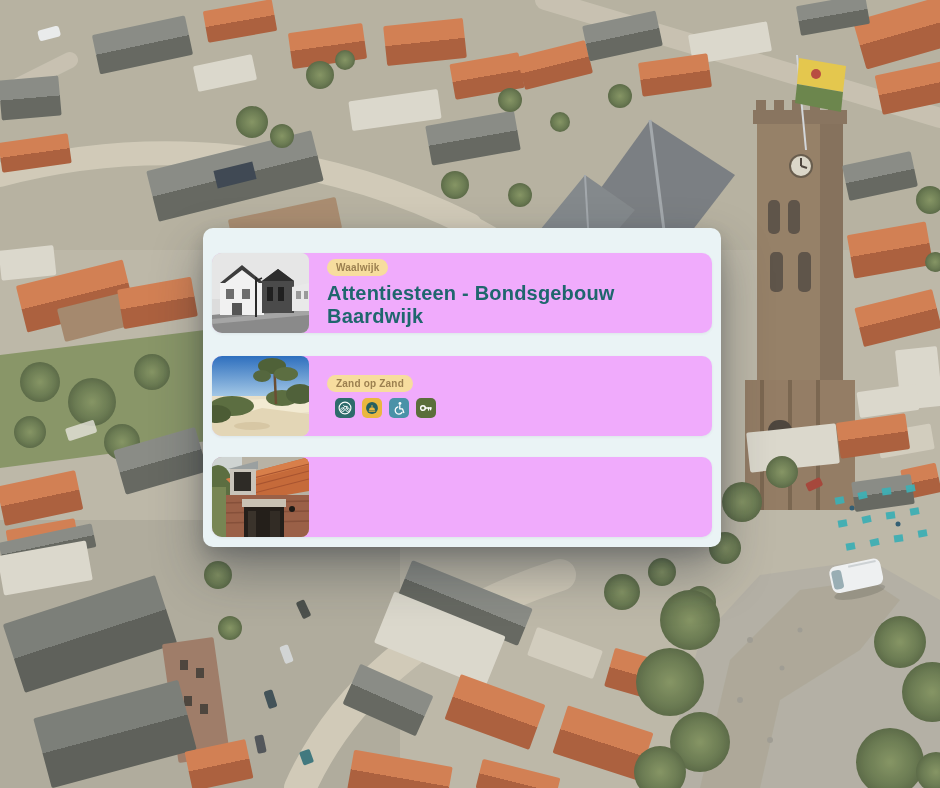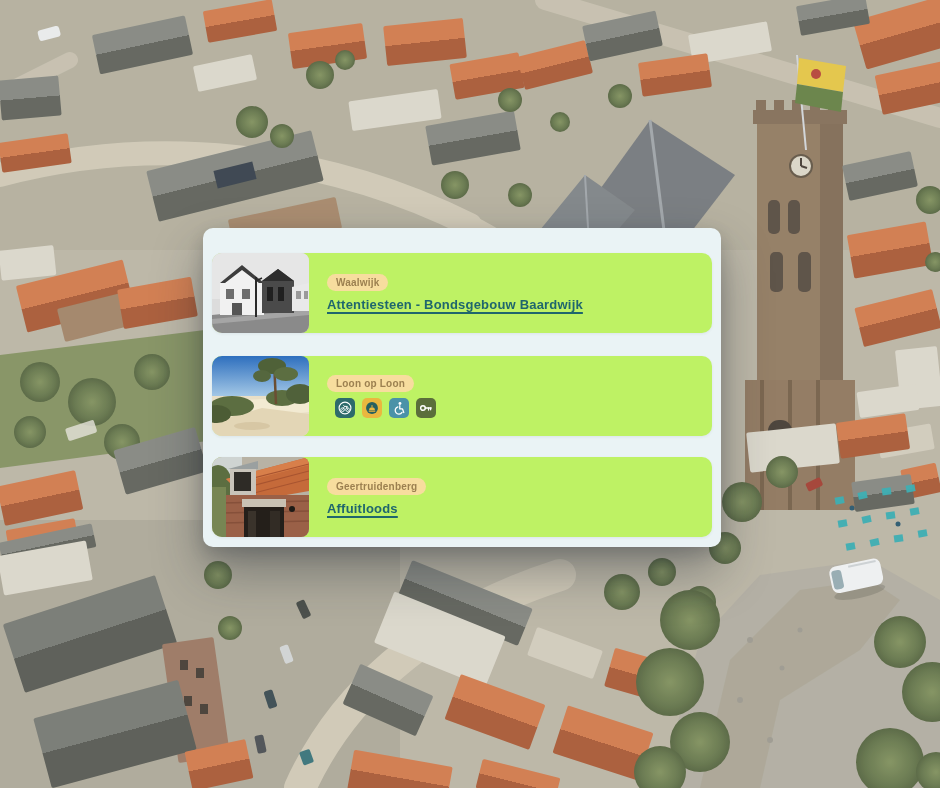--- a/index.html
+++ b/index.html
@@ -11,33 +11,33 @@
   .ro{fill:url(#go);} .gr{fill:url(#gg);} .gr2{fill:url(#gg2);}
   .tw{fill:#d9d5c8;} .tw2{fill:#cfc9b8;}
   .tree{fill:url(#gt);}
   .road{stroke:#cdc6b2;stroke-linecap:round;fill:none;}
   .road2{stroke:#c3bcaa;stroke-linecap:round;fill:none;}
 
   
   .panel{position:absolute;left:203px;top:228px;width:518px;height:319px;
     background:#eaf3f5;border-radius:10px;
     box-shadow:0 24px 50px rgba(25,35,45,.38),0 6px 16px rgba(25,35,45,.18);}
-  .card{position:absolute;left:9px;width:500px;height:80px;background:#bef264;
+  .card{position:absolute;left:9px;width:500px;height:80px;background:#f0abfc;
     border-radius:10px;box-shadow:0 1px 3px rgba(40,60,70,.07);}
   .card.c1{top:25px;} .card.c2{top:128px;} .card.c3{top:229px;}
   .thumb{position:absolute;left:0;top:0;width:97px;height:80px;border-radius:10px 8px 8px 10px;
     overflow:hidden;cursor:pointer;}
   .thumb svg{display:block;width:100%;height:100%;}
   .content{position:absolute;left:115px;top:0;right:12px;height:80px;
     display:flex;flex-direction:column;justify-content:center;align-items:flex-start;gap:6px;}
   .badge{display:inline-block;background:#f7dd9e;color:#9c8050;font-size:10px;font-weight:700;
     letter-spacing:.2px;padding:3px 9px;border-radius:9px;line-height:1.1;}
   .title-row{display:flex;align-items:center;gap:7px;}
-  .title{color:#1f666d;font-size:13px;font-weight:700;letter-spacing:.2px;
-    text-decoration:underline;text-underline-offset:3px;text-decoration-thickness:1.5px;
+  .title{color:#1f666d;font-size:20px;font-weight:700;letter-spacing:.2px;
+    text-underline-offset:3px;text-decoration-thickness:1.5px;
     cursor:pointer;}
   .amens{display:flex;gap:7px;margin-left:8px;}
   .amen{width:20px;height:20px;border-radius:5px;display:flex;align-items:center;justify-content:center;}
   .amen svg{display:block;}
   .amen.a1{background:#2e6b6b;} .amen.a2{background:#eab73f;}
   .amen.a3{background:#4a92a8;} .amen.a4{background:#5b6e3b;}
 </style>
 </head>
 <body>
 
@@ -302,21 +302,21 @@
           <ellipse cx="70" cy="42" rx="16" ry="8" fill="#5c6e41"></ellipse>
           <ellipse cx="88" cy="38" rx="14" ry="10" fill="#50613a"></ellipse>
           <line x1="62" y1="4" x2="64" y2="48" stroke="#6b4e33" stroke-width="2.5"></line>
           <ellipse cx="60" cy="10" rx="14" ry="8" fill="#4f6138"></ellipse>
           <ellipse cx="74" cy="18" rx="12" ry="7" fill="#5c6e41"></ellipse>
           <ellipse cx="50" cy="20" rx="9" ry="6" fill="#55673e"></ellipse>
           <ellipse cx="40" cy="70" rx="18" ry="4" fill="#d3c3a0" opacity=".8"></ellipse>
         </svg>
       </div>
       <div class="content">
-        <span class="badge">Loon op Loon</span>
+        <span class="badge">Zand op Zand</span>
         <div class="title-row">
           <span class="amens">
             <span class="amen a1">
               <svg width="16" height="16" viewBox="0 0 20 20">
                 <circle cx="10" cy="10" r="7.4" fill="none" stroke="#ffffff" stroke-width="1.4"></circle>
                 <circle cx="7" cy="12" r="2.3" fill="none" stroke="#ffffff" stroke-width="1.1"></circle>
                 <circle cx="13.2" cy="12" r="2.3" fill="none" stroke="#ffffff" stroke-width="1.1"></circle>
                 <path d="M7,12 L9.4,8 h2 L13.2,12 M9.4,8 L8.3,6.8 M11.4,8 h1.6" fill="none" stroke="#ffffff" stroke-width="1.1" stroke-linecap="round"></path>
               </svg>
             </span>
@@ -367,22 +367,16 @@
           <line x1="10" y1="56" x2="97" y2="54" stroke="#86503a" stroke-width="1.5"></line>
           <line x1="10" y1="66" x2="97" y2="64" stroke="#86503a" stroke-width="1.5"></line>
           <rect x="30" y="42" width="44" height="8" fill="#c9c2b4"></rect>
           <rect x="32" y="50" width="40" height="30" fill="#241f1a"></rect>
           <rect x="36" y="54" width="8" height="26" fill="#3a332b"></rect>
           <rect x="58" y="54" width="10" height="26" fill="#322c25"></rect>
           <circle cx="80" cy="52" r="3" fill="#1d1a16"></circle>
           <rect x="0" y="30" width="14" height="50" fill="#778653"></rect>
         </svg>
       </div>
-      <div class="content">
-        <span class="badge">Geertruidenberg</span>
-        <div class="title-row">
-          <a class="title">Affuitloods</a>
-        </div>
-      </div>
     </div>
 
   </div>
 </div>
 
 </body></html>

